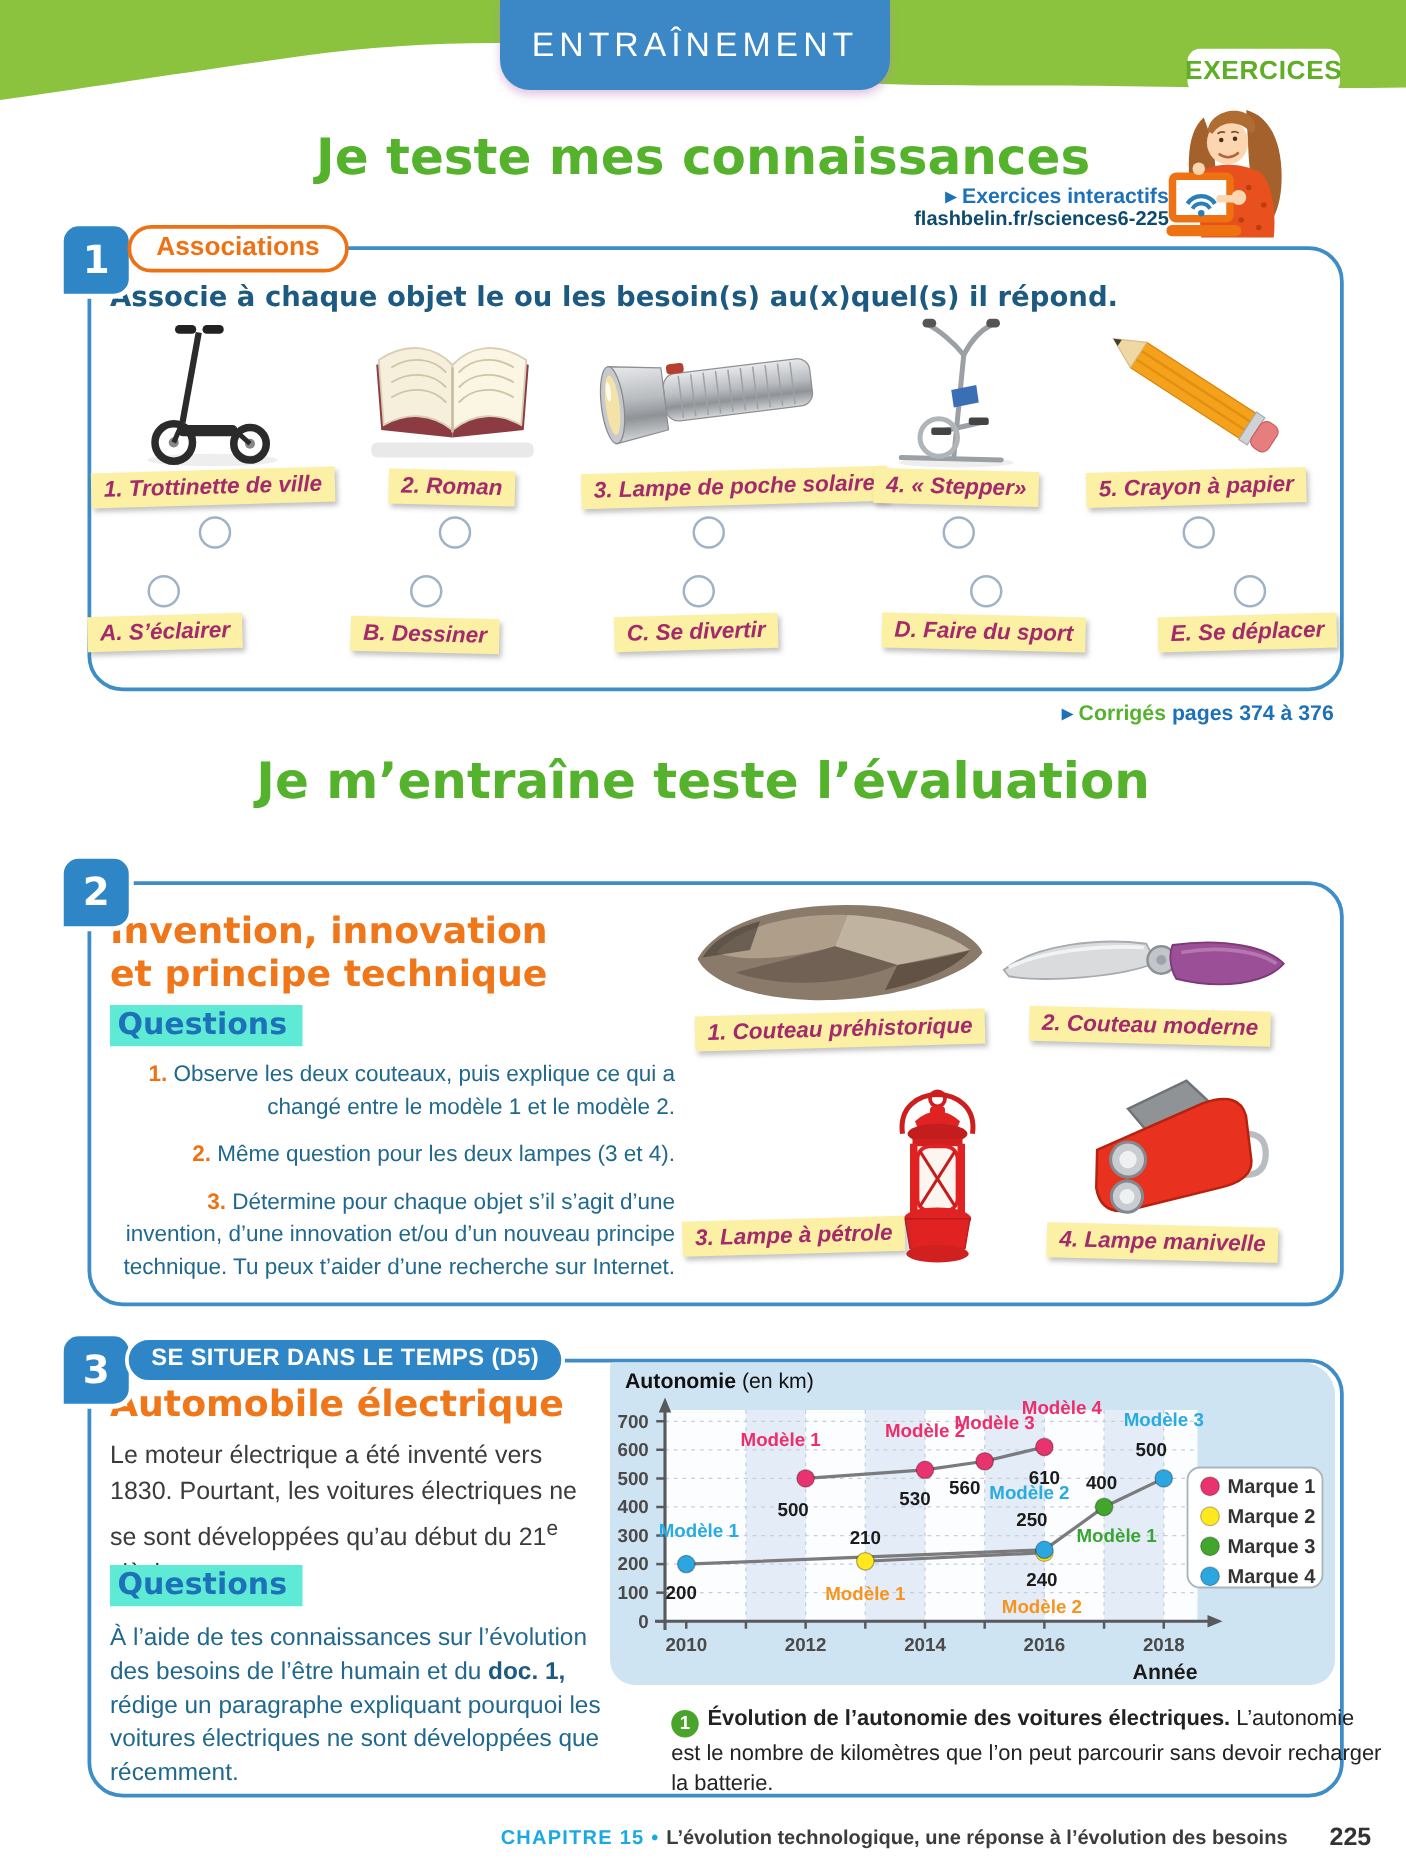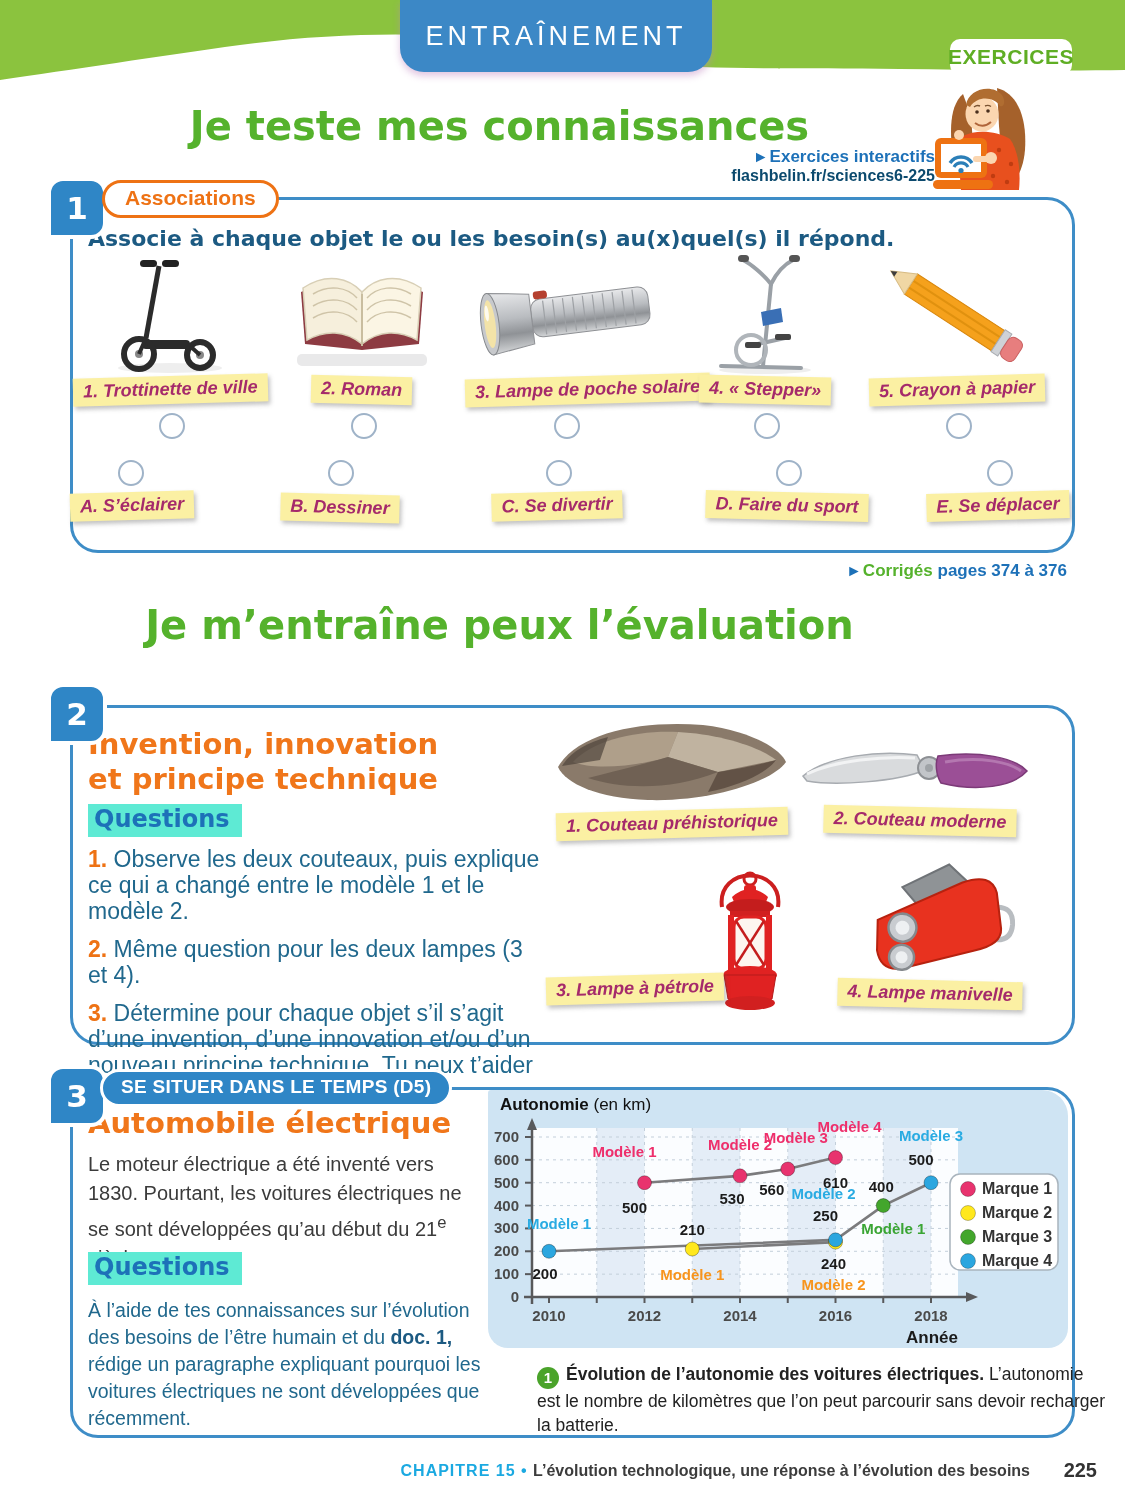--- a/index.html
+++ b/index.html
@@ -5,21 +5,21 @@
   html,body{margin:0;padding:0;background:#e9e9e9;}
   #page{position:relative;width:1125px;height:1500px;background:#fff;overflow:hidden;
         font-family:"Liberation Sans",sans-serif;margin:0 auto;}
   .abs{position:absolute;}
   
   .tab{position:absolute;left:400px;top:0;width:312px;height:72px;background:#3c88c6;
        border-radius:0 0 24px 24px;display:flex;align-items:center;justify-content:center;
        color:#fff;font-size:27px;letter-spacing:4px;box-shadow:0 4px 7px rgba(190,130,190,.45);z-index:3;}
   .exlabel{position:absolute;left:950px;top:39px;width:122px;height:36px;background:#fff;border-radius:10px;
        display:flex;align-items:center;justify-content:center;color:#5fae24;font-weight:bold;font-size:21px;z-index:3;letter-spacing:.5px;}
-  .sect-title{position:absolute;left:0;width:999px;text-align:center;color:#55b22c;font-weight:bold;
+  .sect-title{position:absolute;left:0;width:1125px;text-align:center;color:#55b22c;font-weight:bold;
        font-size:40px;font-family:"DejaVu Sans","Liberation Sans",sans-serif;}
   .interactifs{position:absolute;right:190px;top:147px;text-align:right;line-height:19px;z-index:3;}
   .interactifs .l1{color:#1d71b8;font-weight:bold;font-size:17px;}
   .interactifs .l2{color:#0c4a6e;font-weight:bold;font-size:16px;}
   
   .frame{position:absolute;border:3px solid #3e8dc7;border-radius:28px;background:#fff;}
   .badge{position:absolute;width:52px;height:54px;background:#2f86c6;border:4px solid #fff;
        border-radius:16px 16px 16px 2px;color:#fff;font-size:31px;font-weight:bold;
        display:flex;align-items:center;justify-content:center;z-index:6;font-family:"DejaVu Sans",sans-serif;}
   .pill-o{position:absolute;background:#fff;border:3px solid #ee7214;color:#ee7214;border-radius:20px;
@@ -36,21 +36,21 @@
   .rot-l{transform:rotate(-1.6deg);} .rot-r{transform:rotate(1.4deg);}
   .circle{position:absolute;width:22px;height:22px;border:2px solid #9fb3c8;border-radius:50%;background:#fff;}
   .ans-label{position:absolute;transform:translateX(-50%);}
   .corriges{position:absolute;right:58px;top:560px;font-size:17px;font-weight:bold;}
   .corriges .arrow{color:#1d71b8;} .corriges .g{color:#55b22c;} .corriges .b{color:#1d71b8;}
   
   .heading-orange{position:absolute;color:#f0761a;font-weight:bold;font-size:29px;line-height:35px;
        font-family:"DejaVu Sans","Liberation Sans",sans-serif;}
   .hl{position:absolute;background:#5eead4;color:#1d71b8;font-weight:bold;font-size:24px;
        padding:1px 12px 4px 6px;font-family:"DejaVu Sans","Liberation Sans",sans-serif;}
-  .qblock{position:absolute;font-size:23px;line-height:26px;color:#20688d;}
+  .qblock{position:absolute;font-size:18px;line-height:26px;color:#20688d;text-align:right;}
   .qblock p{margin:0 0 12px 0;}
   .qnum{color:#ee7214;font-weight:bold;}
   .imglabel{position:absolute;transform:translateX(-50%);}
   .intro{position:absolute;color:#3b3b3b;font-size:20px;line-height:29px;}
   .qpara{position:absolute;color:#20688d;font-size:19.5px;line-height:27px;}
   .qpara b{color:#1c5a82;}
   
   .chart-panel{position:absolute;left:488px;top:1090px;width:580px;height:258px;background:#cfe4f3;
        border-radius:3px 26px 20px 20px;}
   .caption{position:absolute;left:490px;top:1362px;width:574px;font-size:17.5px;line-height:24px;color:#222;margin-left:47px;}
@@ -240,21 +240,21 @@
   <div class="ans-label" style="left:132px;top:492px"><span class="sticky rot-l">A. S’éclairer</span></div>
   <div class="ans-label" style="left:340px;top:494px"><span class="sticky rot-r">B. Dessiner</span></div>
   <div class="ans-label" style="left:557px;top:492px"><span class="sticky rot-l">C. Se divertir</span></div>
   <div class="ans-label" style="left:787px;top:492px"><span class="sticky rot-r">D. Faire du sport</span></div>
   <div class="ans-label" style="left:998px;top:492px"><span class="sticky rot-l">E. Se déplacer</span></div>
 
   <div class="corriges">
     <span class="arrow">▸ </span><span class="g">Corrigés</span><span class="b"> pages 374 à 376</span>
   </div>
 
-  <div class="sect-title" style="top:602px">Je m’entraîne peux l’évaluation</div>
+  <div class="sect-title" style="top:602px">Je m’entraîne teste l’évaluation</div>
 
   <div class="frame" style="left:70px;top:705px;width:999px;height:334px"></div>
   <div class="badge" style="left:47px;top:683px">2</div>
 
   <div class="heading-orange" style="left:88px;top:727px">
     <div>Invention, innovation</div>
     <div>et principe technique</div>
   </div>
   <div class="hl" style="left:88px;top:804px">Questions</div>
   <div class="qblock" style="left:88px;top:846px;width:452px">

